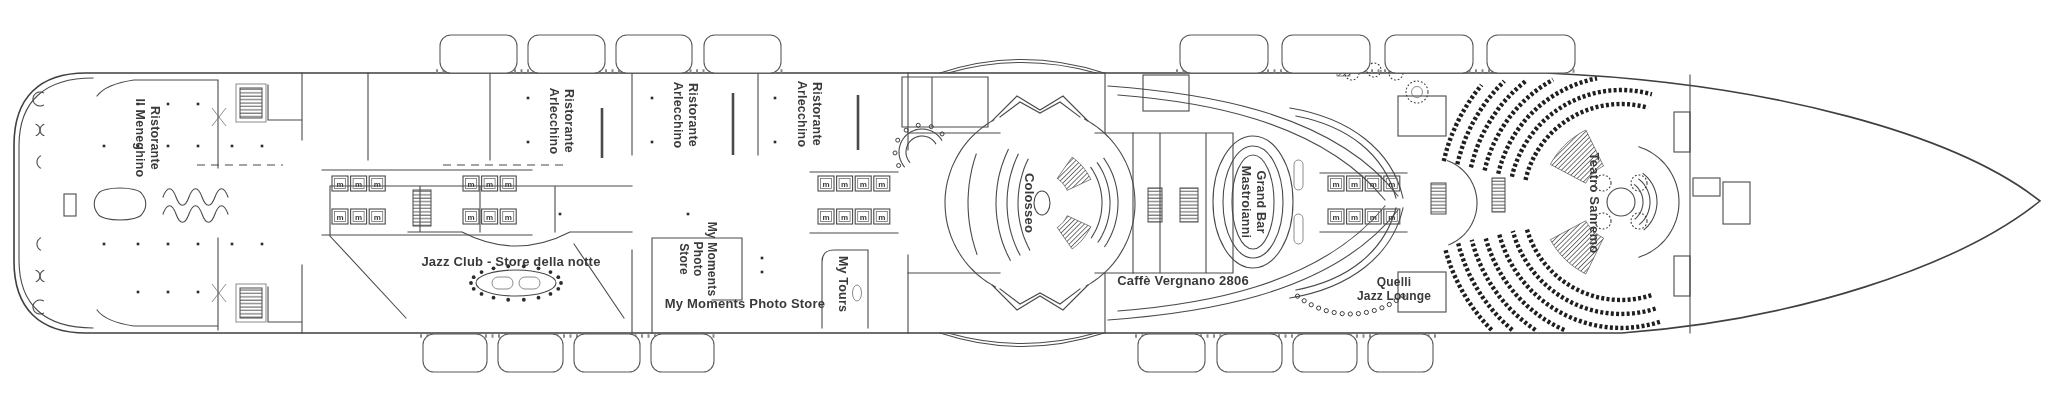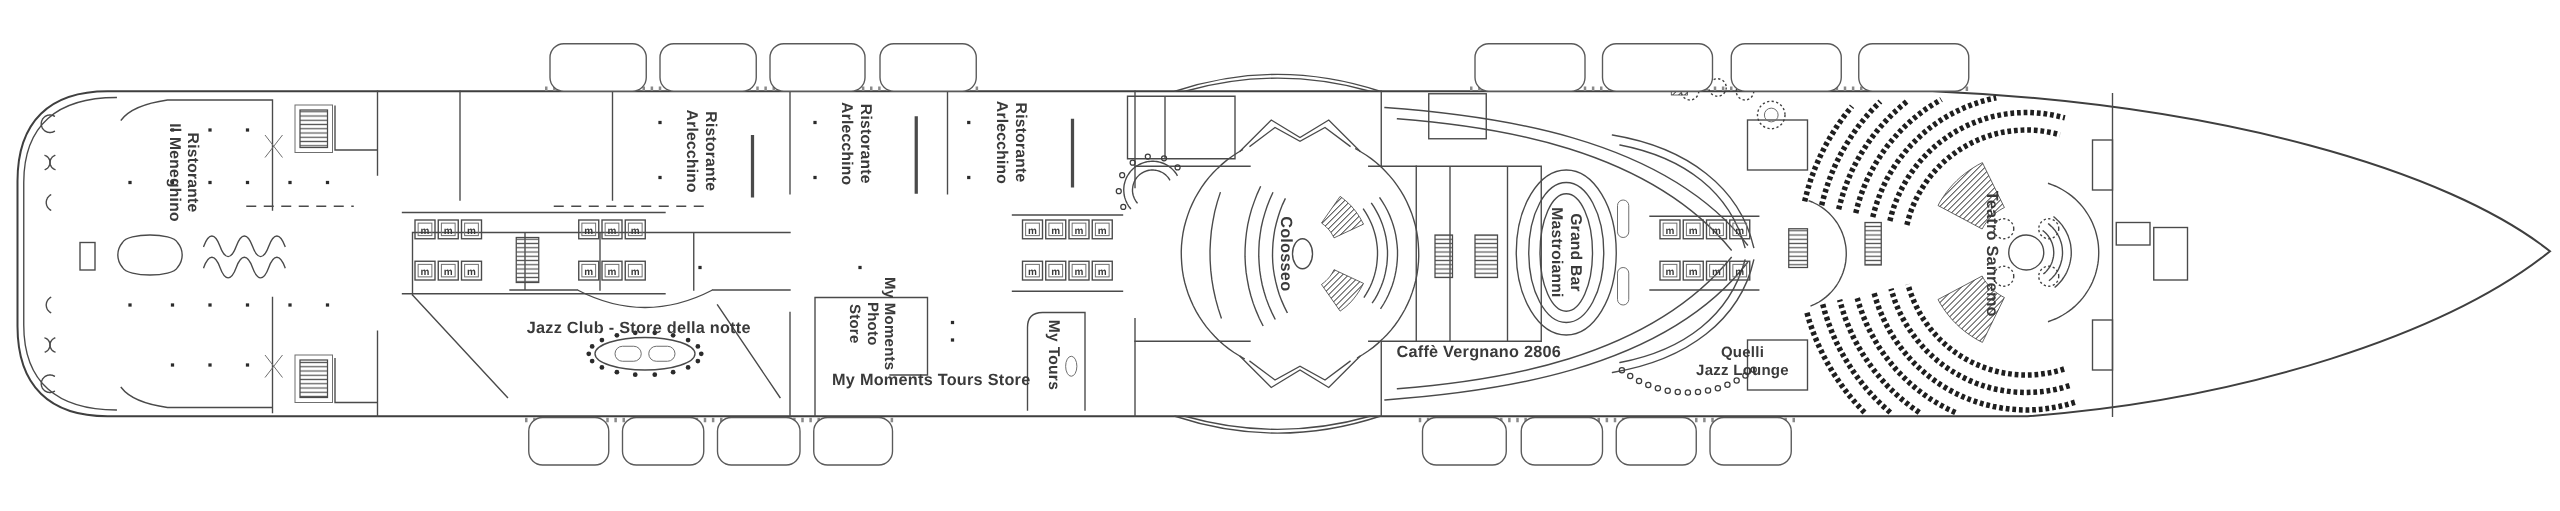--- a/index.html
+++ b/index.html
@@ -358,21 +358,21 @@
   <div class="lbl v" style="left:809px;top:114px">
     <div>Ristorante</div>
     <div>Arlecchino</div>
   </div>
   <div class="lbl s13" style="left:511px;top:262px">Jazz Club - Store della notte</div>
   <div class="lbl v s12" style="left:698px;top:259px">
     <div>My Moments</div>
     <div>Photo</div>
     <div>Store</div>
   </div>
-  <div class="lbl s13" style="left:745px;top:304px">My Moments Tours Store</div>
+  <div class="lbl s13" style="left:745px;top:304px">My Moments Photo Store</div>
   <div class="lbl v" style="left:843px;top:284px">My Tours</div>
   <div class="lbl v s13" style="left:1029px;top:203px">Colosseo</div>
   <div class="lbl v" style="left:1253px;top:202px">
     <div>Grand Bar</div>
     <div>Mastroianni</div>
   </div>
   <div class="lbl s13" style="left:1183px;top:281px">Caffè Vergnano 2806</div>
   <div class="lbl s12" style="left:1394px;top:289px">
     <div>Quelli</div>
     <div>Jazz Lounge</div>

